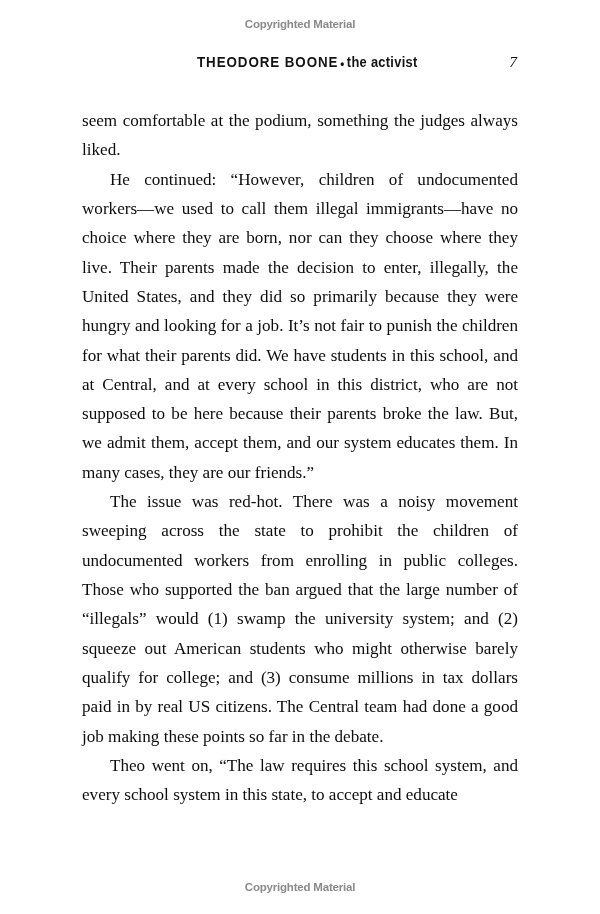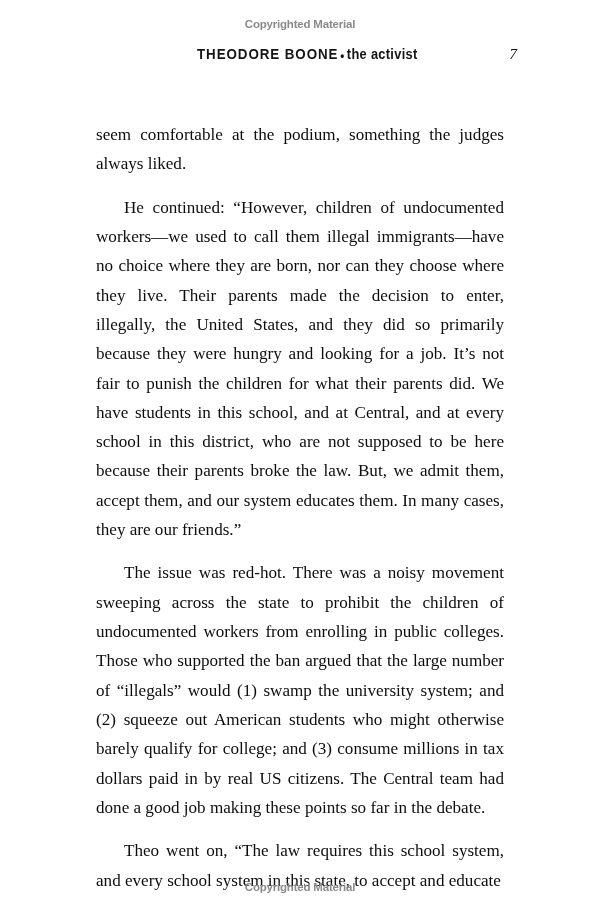--- a/index.html
+++ b/index.html
@@ -36,21 +36,21 @@
     letter-spacing: -0.2px;
     color: #8a8a8a;
     white-space: nowrap;
   }
   .watermark-top    { top: 18px; }
   .watermark-bottom { top: 881px; }
 
   
   .running-head {
     position: absolute;
-    top: 45px;
+    top: 53px;
     left: 82px;
     width: 435px;
     height: 22px;
     display: flex;
     align-items: baseline;
     justify-content: space-between;
   }
   .rh-title {
     position: absolute;
     left: 115px;
@@ -95,21 +95,21 @@
     width: 436px;
     font-size: 17.1px;
     line-height: 29.32px;
     text-align: justify;
     text-justify: inter-word;
     color: #0d0d0d;
     hyphens: none;
     -webkit-hyphens: none;
   }
   .body-text p {
-    margin: 14px;
+    margin: 0;
     text-indent: 0;
   }
   .body-text p.indent {
     text-indent: 28px;
   }
   .body-text p:last-child {
     text-align: justify;
     font-family: Liberation Serif, serif;
   }
 </style>

